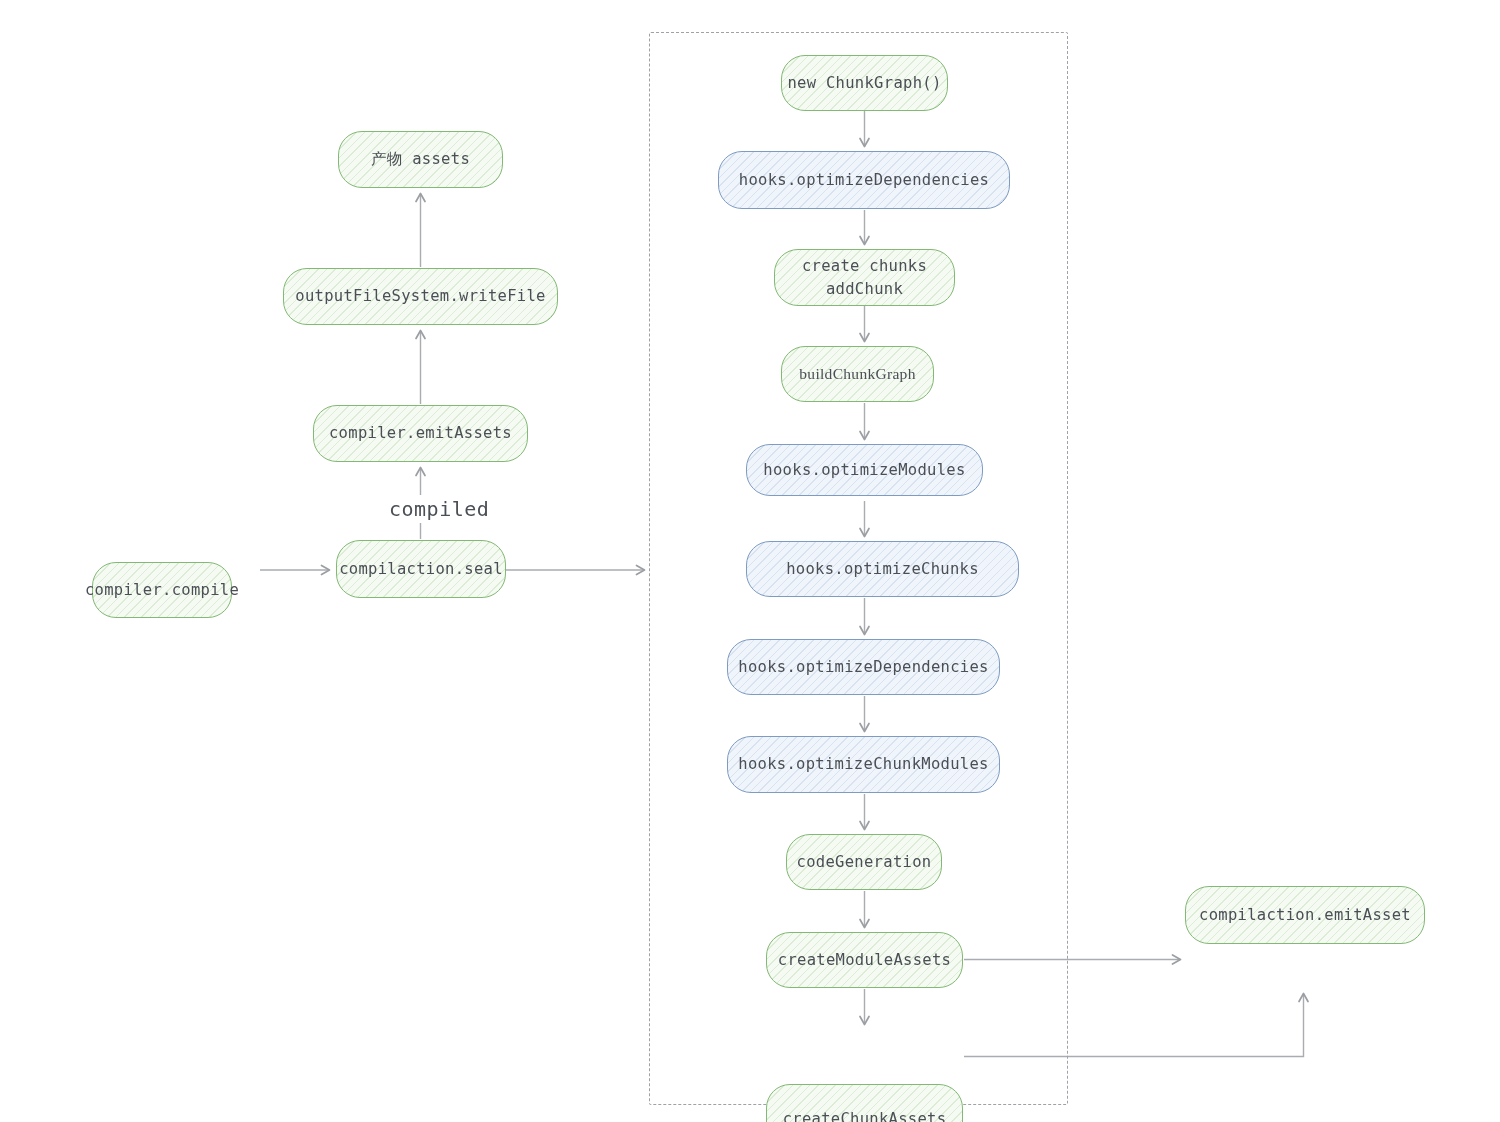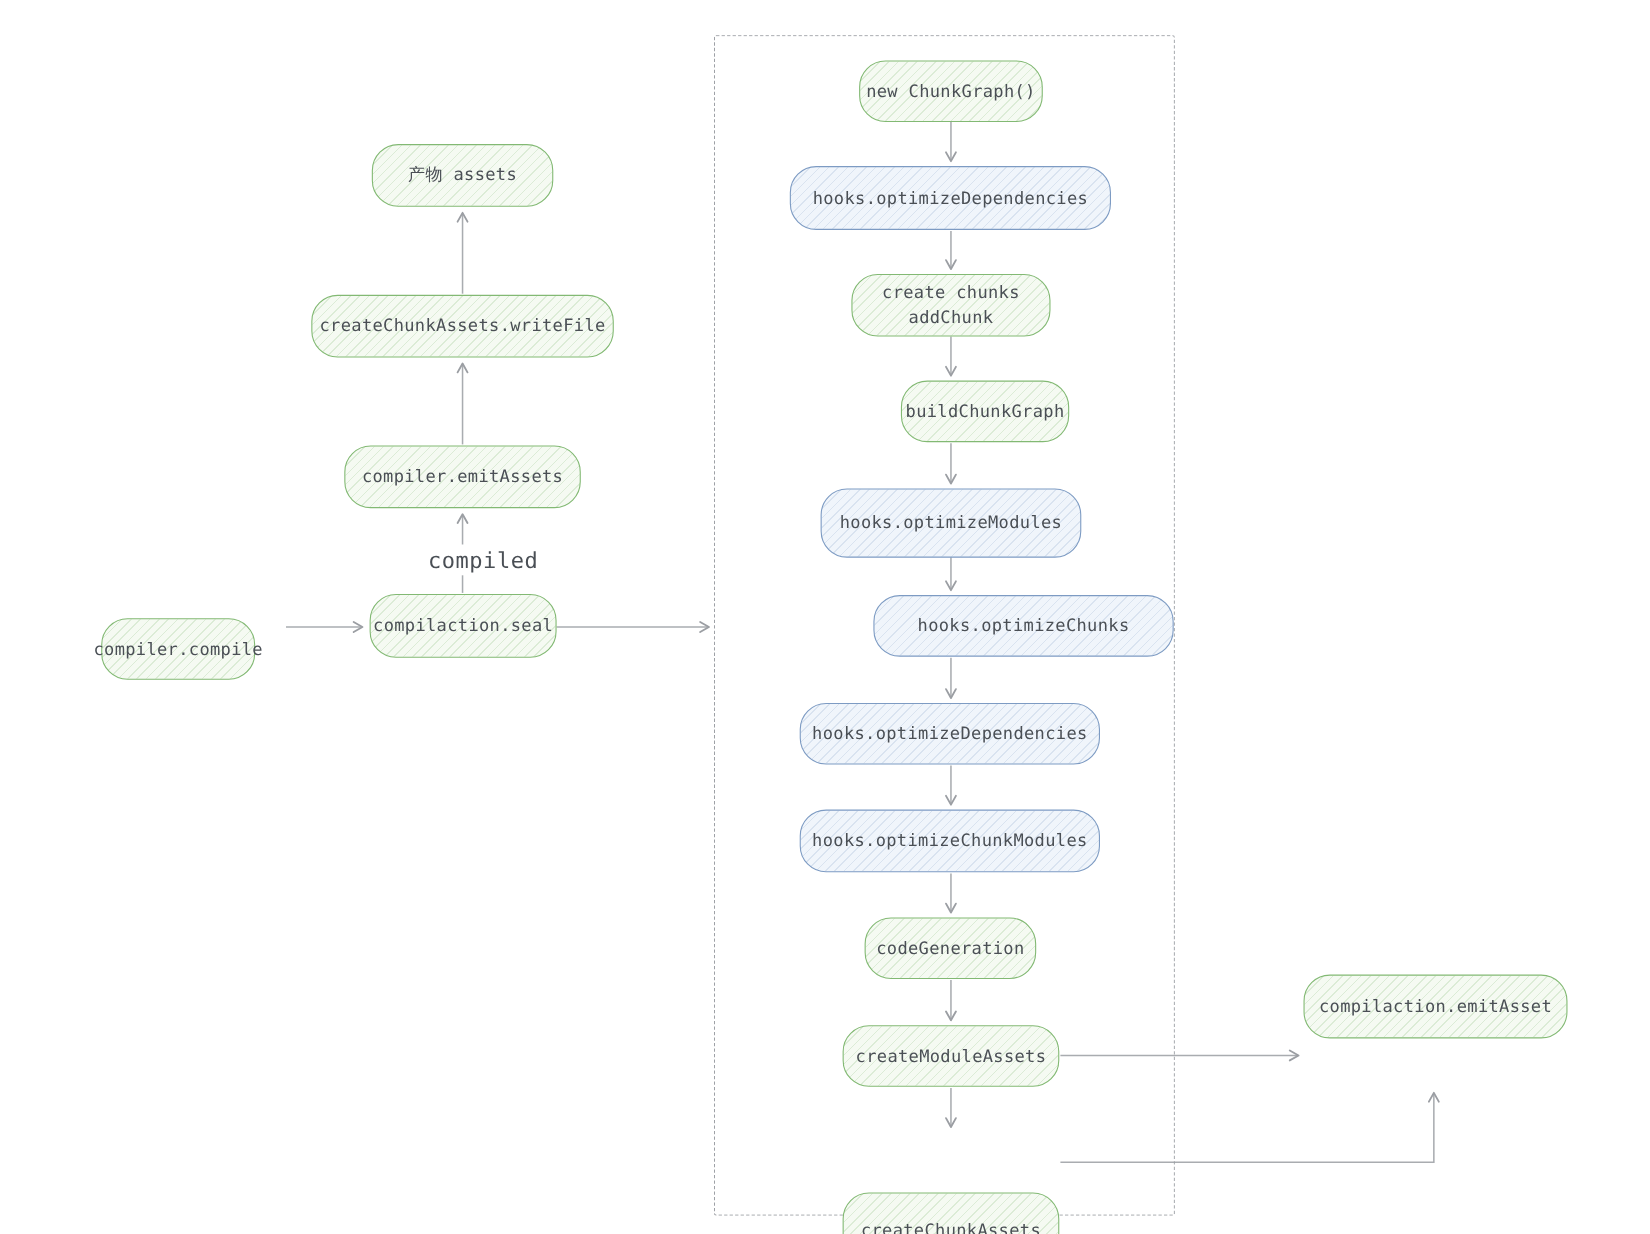--- a/index.html
+++ b/index.html
@@ -101,38 +101,38 @@
   <div class="dashed-box" style="left:649px; top:32px; width:419px; height:1073px;"></div>
 
   <div class="node green" style="left:92px; top:562px; width:140px; height:56px;">compiler.compile</div>
 
   <div class="node green" style="left:336px; top:540px; width:170px; height:58px;">compilaction.seal</div>
 
   <div class="edge-label" style="left:384px; top:495px;">compiled</div>
 
   <div class="node green" style="left:313px; top:405px; width:215px; height:57px;text-align:center;">compiler.emitAssets</div>
 
-  <div class="node green" style="left:283px; top:268px; width:275px; height:57px;">createChunkAssets.writeFile</div>
+  <div class="node green" style="left:283px; top:268px; width:275px; height:57px;">outputFileSystem.writeFile</div>
 
   <div class="node green" style="left:338px; top:131px; width:165px; height:57px;">产物 assets</div>
 
   <div class="node green" style="left:781px; top:55px; width:167px; height:56px;">new ChunkGraph()</div>
 
   <div class="node blue" style="left:718px; top:151px; width:292px; height:58px;">hooks.optimizeDependencies</div>
 
   <div class="node green" style="left:774px; top:249px; width:181px; height:57px;">
     <span>create chunks</span>
     <span>addChunk</span>
   </div>
 
-  <div class="node green" style="left:819px; top:346px; width:153px; height:56px;">buildChunkGraph</div>
+  <div class="node green" style="left:781px; top:346px; width:153px; height:56px;font-family:Liberation Serif, serif;">buildChunkGraph</div>
 
-  <div class="node blue" style="left:746px; top:444px; width:237px; height:63px;">hooks.optimizeModules</div>
+  <div class="node blue" style="left:746px; top:444px; width:237px; height:52px;">hooks.optimizeModules</div>
 
-  <div class="node blue" style="left:746px; top:541px; width:273px; height:56px;margin-left:48px;">hooks.optimizeChunks</div>
+  <div class="node blue" style="left:746px; top:541px; width:273px; height:56px;">hooks.optimizeChunks</div>
 
   <div class="node blue" style="left:727px; top:639px; width:273px; height:56px;">hooks.optimizeDependencies</div>
 
   <div class="node blue" style="left:727px; top:736px; width:273px; height:57px;">hooks.optimizeChunkModules</div>
 
   <div class="node green" style="left:786px; top:834px; width:156px; height:56px;">codeGeneration</div>
 
   <div class="node green" style="left:766px; top:932px; width:197px; height:56px;">createModuleAssets</div>
 
   <div class="node green" style="left:766px; top:1084px; width:197px; height:71px;">createChunkAssets</div>

